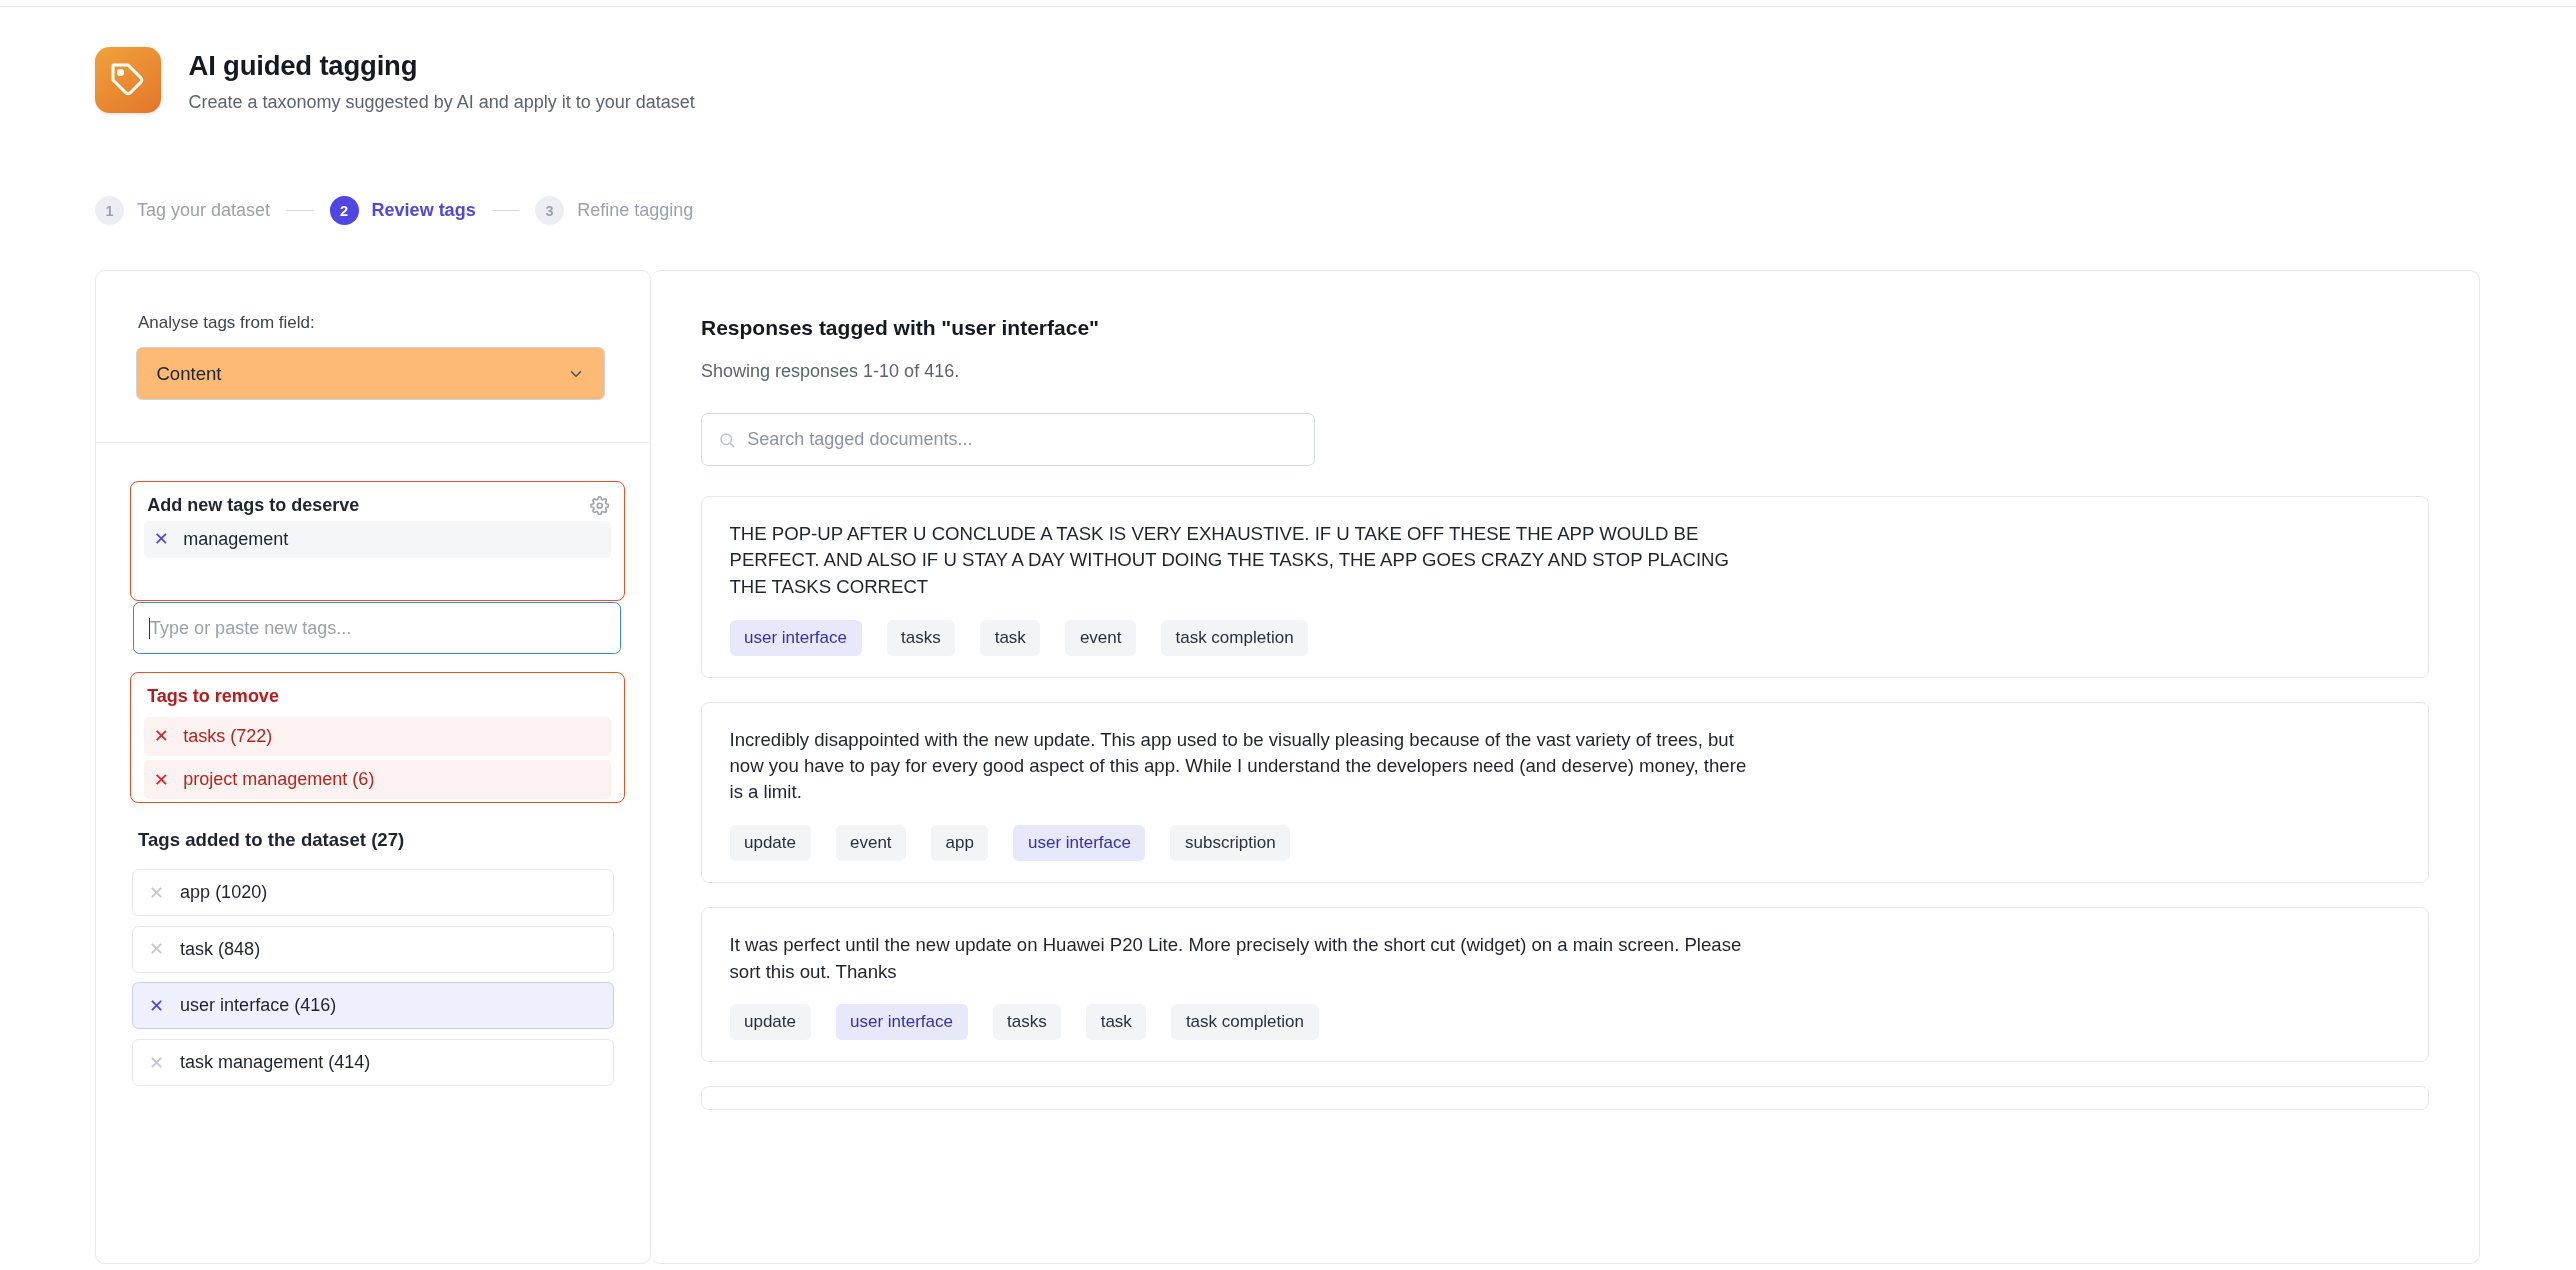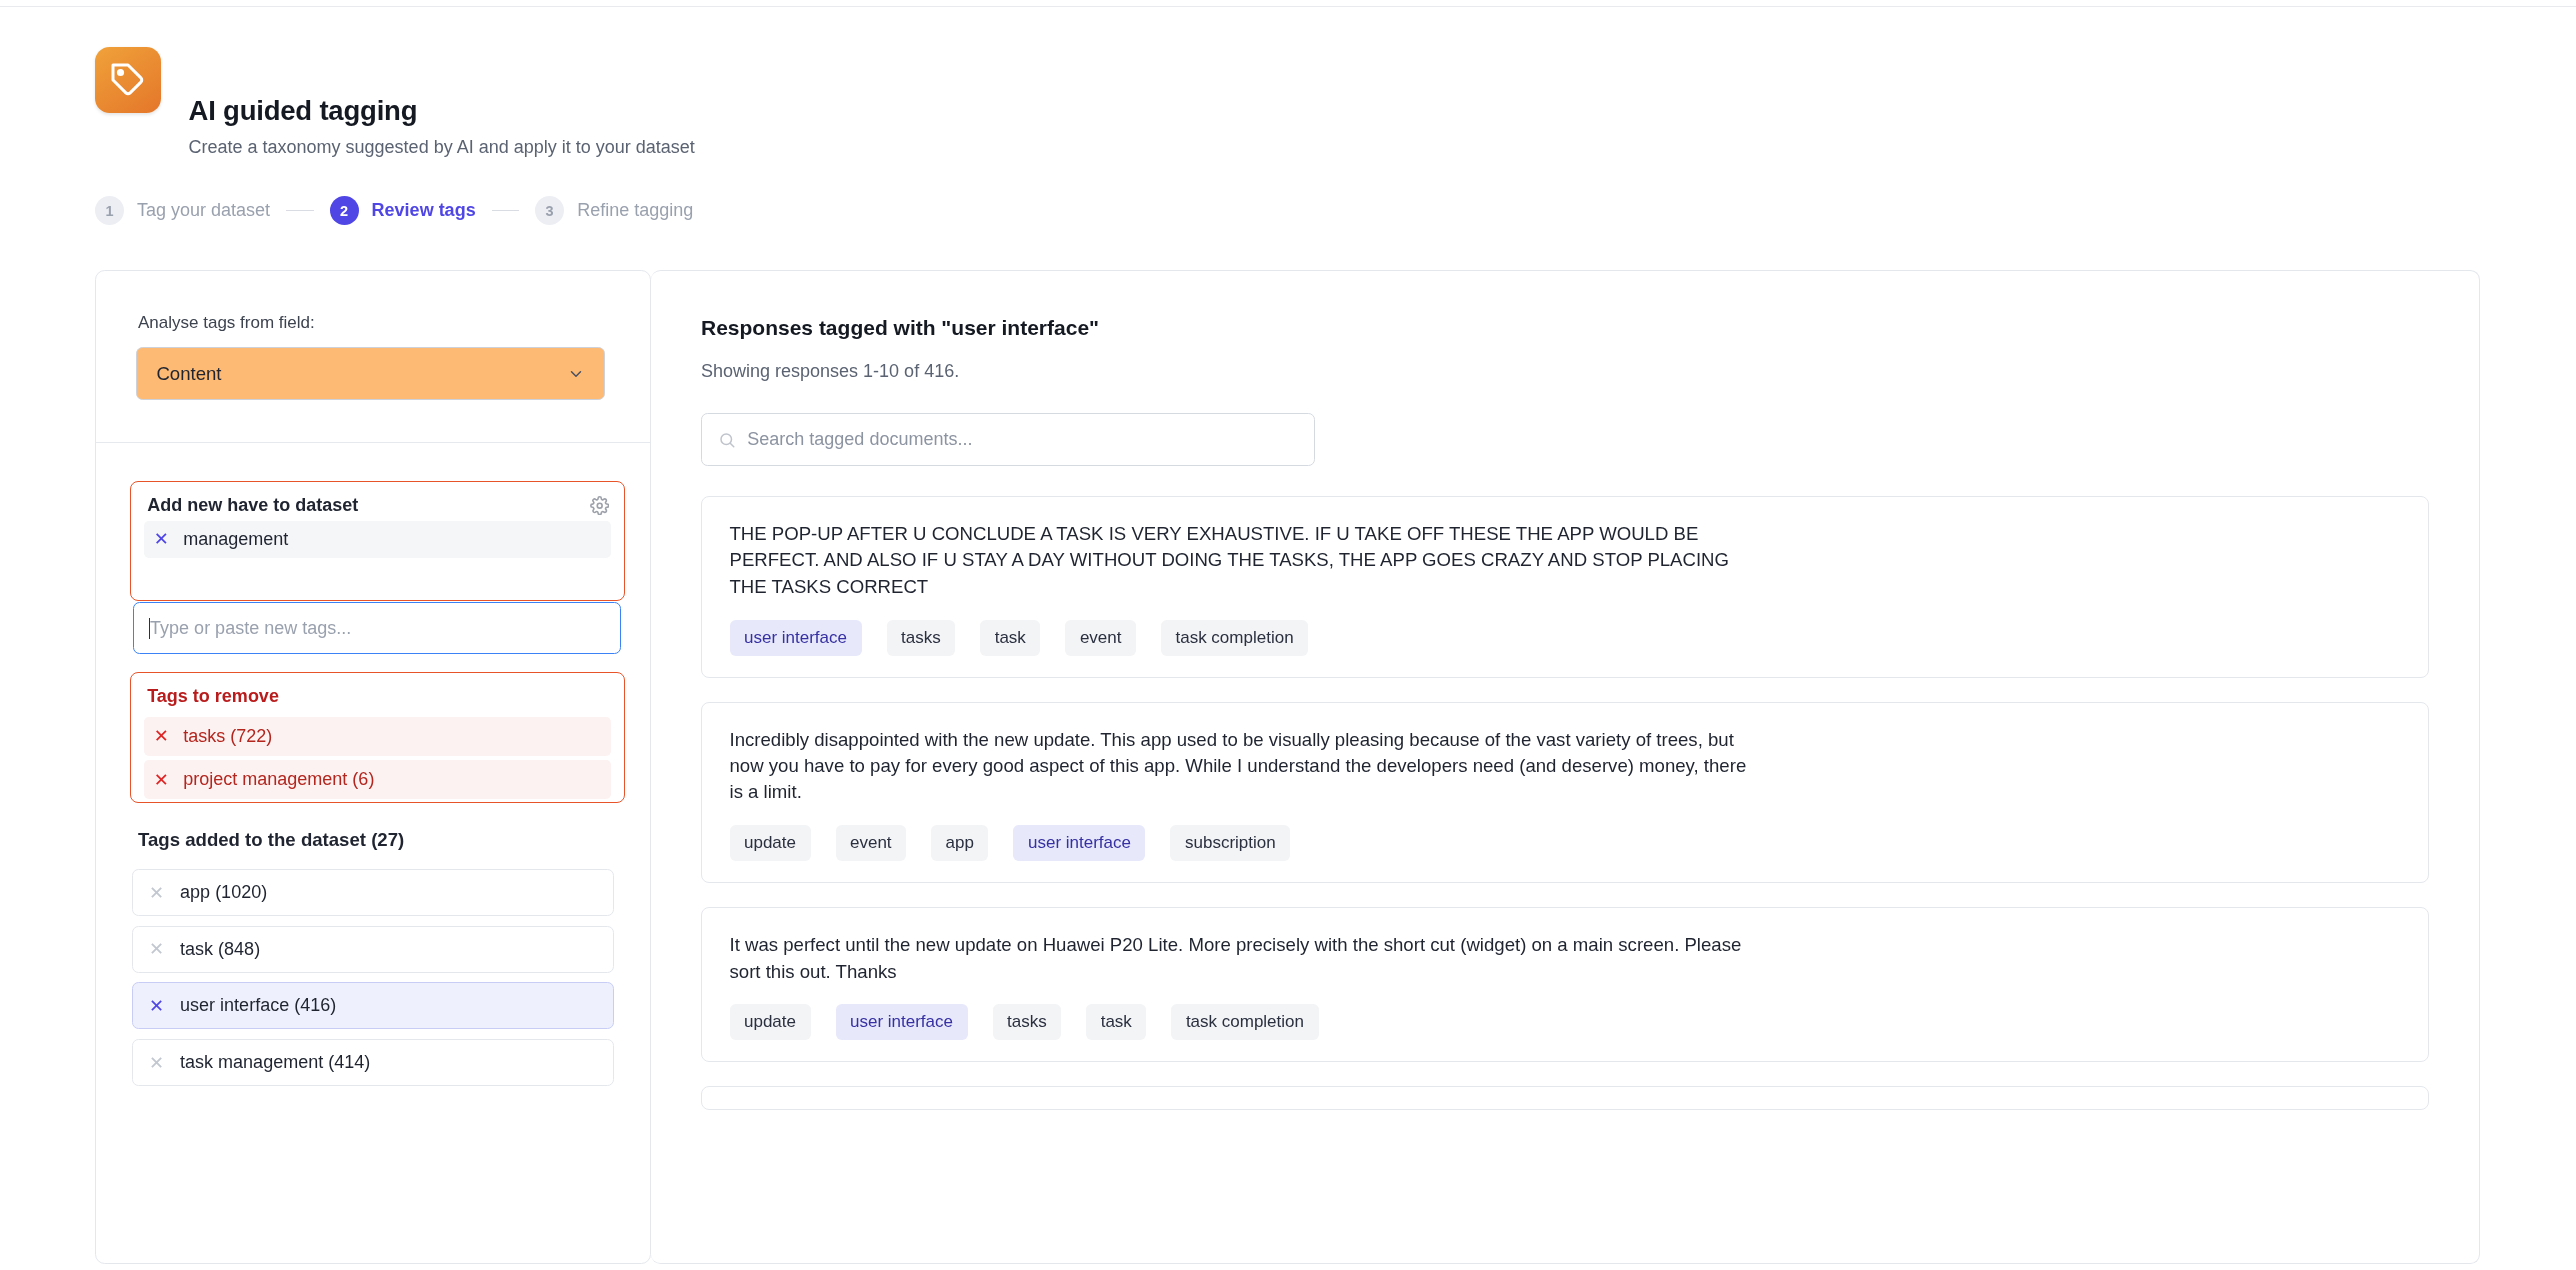--- a/index.html
+++ b/index.html
@@ -26,21 +26,21 @@
     position: absolute; left: 95px; top: 47px;
     display: flex; align-items: flex-start; gap: 27.5px;
   }
   .app-icon {
     width: 66px; height: 66px; border-radius: 14.5px;
     background: linear-gradient(145deg, #f0a23a 0%, #e4762a 100%);
     display: flex; align-items: center; justify-content: center;
     box-shadow: 0 1.6px 3.2px rgba(0,0,0,0.10);
   }
   .app-icon svg { width: 36px; height: 36px; }
-  .header-text { padding-top: 3.2px; margin-top: 45px; }
+  .header-text { padding-top: 3.2px; }
   .header-title {
     font-size: 27.5px; font-weight: bold; color: #141922;
     letter-spacing: -0.2px; margin: 0 0 9.7px 0;
   }
   .header-sub {
     font-size: 18px; color: #5b6372; margin: 0;
   }
 
   
   .stepper {
@@ -249,21 +249,21 @@
       <span>Content</span>
       <svg class="chev" viewBox="0 0 24 24" fill="none" stroke="#4b5161" stroke-width="2" stroke-linecap="round" stroke-linejoin="round">
           <polyline points="6 9 12 15 18 9"></polyline>
         </svg>
     </div>
 
     <div class="lp-divider"></div>
 
     <div class="add-tags-box">
       <div class="add-tags-head">
-        <span class="add-tags-title">Add new have to dataset</span>
+        <span class="add-tags-title">Add new tags to deserve</span>
         <svg class="gear" viewBox="0 0 24 24" fill="none" stroke="#5b6372" stroke-width="2" stroke-linecap="round" stroke-linejoin="round">
           <circle cx="12" cy="12" r="3"></circle>
           <path d="M19.4 15a1.65 1.65 0 0 0 .33 1.82l.06.06a2 2 0 1 1-2.83 2.83l-.06-.06A1.65 1.65 0 0 0 15 19.4a1.65 1.65 0 0 0-1 1.51V21a2 2 0 1 1-4 0v-.09A1.65 1.65 0 0 0 9 19.4a1.65 1.65 0 0 0-1.82.33l-.06.06a2 2 0 1 1-2.83-2.83l.06-.06A1.65 1.65 0 0 0 4.6 15a1.65 1.65 0 0 0-1.51-1H3a2 2 0 1 1 0-4h.09A1.65 1.65 0 0 0 4.6 9a1.65 1.65 0 0 0-.33-1.82l-.06-.06a2 2 0 1 1 2.83-2.83l.06.06A1.65 1.65 0 0 0 9 4.6a1.65 1.65 0 0 0 1-1.51V3a2 2 0 1 1 4 0v.09A1.65 1.65 0 0 0 15 4.6a1.65 1.65 0 0 0 1.82-.33l.06-.06a2 2 0 1 1 2.83 2.83l-.06.06A1.65 1.65 0 0 0 19.4 9c.14.47.55.83 1.05.96H21a2 2 0 1 1 0 4h-.09a1.65 1.65 0 0 0-1.51 1z"></path>
         </svg>
       </div>
       <div class="token-row">
         <span class="token-x">✕</span>
         <span class="token-label">management</span>
       </div>
     </div>

